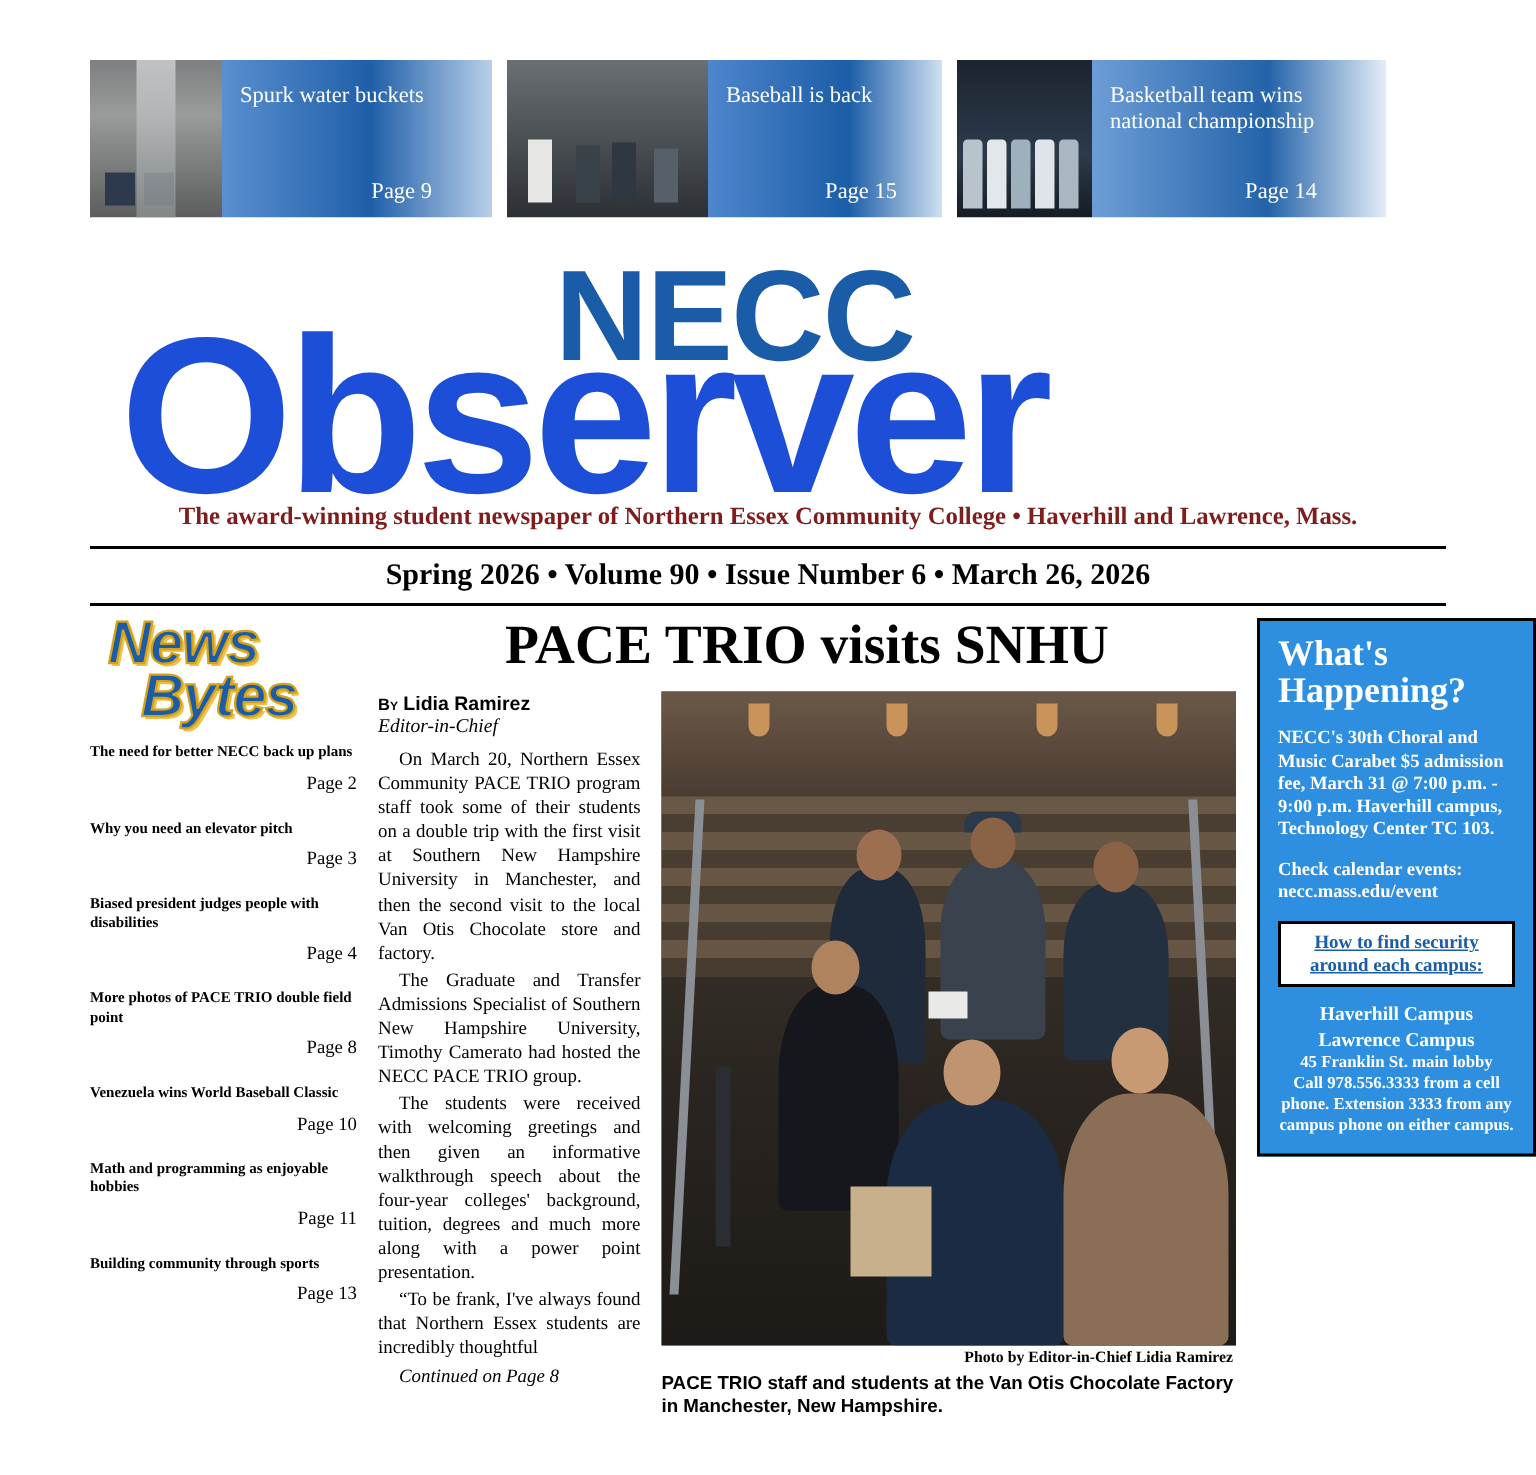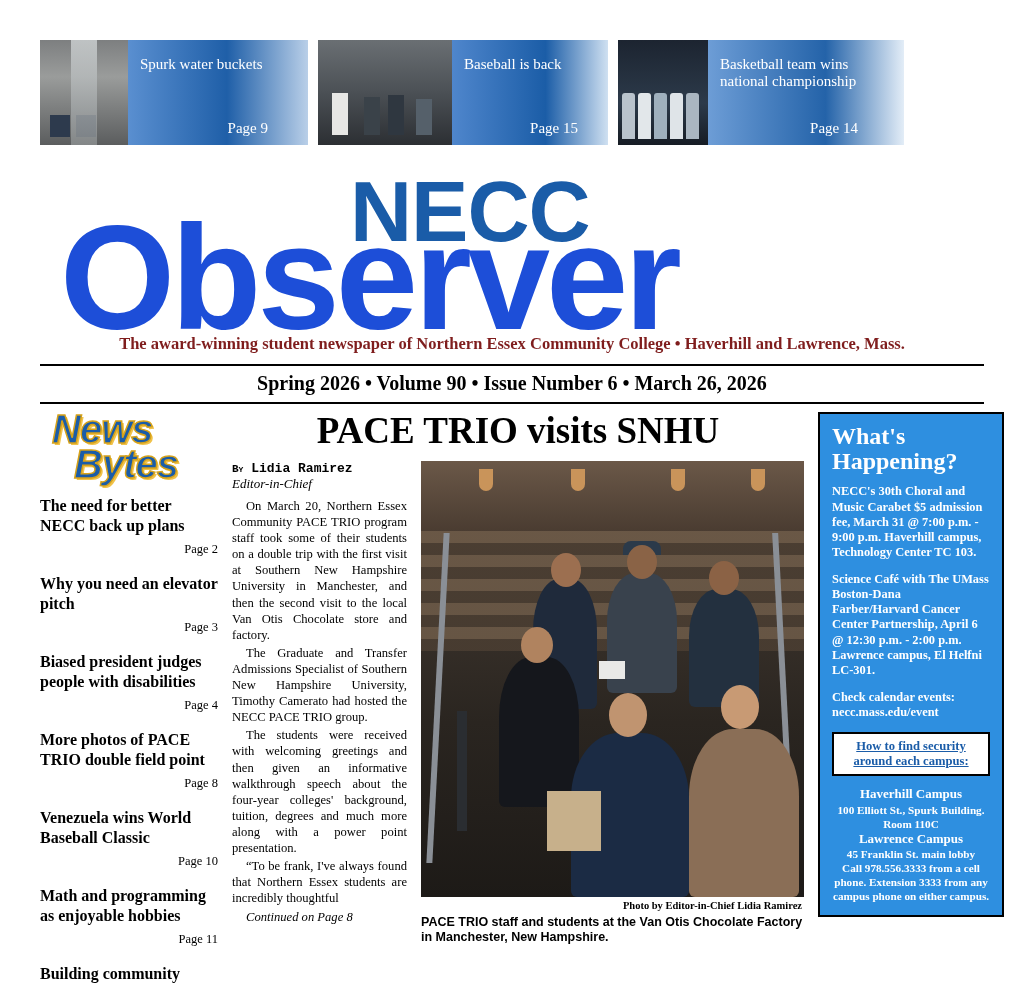--- a/index.html
+++ b/index.html
@@ -5,21 +5,21 @@
   * { box-sizing: border-box; }
   html, body { margin: 0; padding: 0; }
   body {
     width: 1024px;
     height: 983px;
     background: #ffffff;
     font-family: "Liberation Serif", serif;
     color: #000;
     overflow: hidden;
   }
-  .page { position: relative; width: 1024px; height: 796px; padding: 0 40px; }
+  .page { position: relative; width: 1024px; height: 796px; padding: 0 60px; }
 
   
   .teasers { display: flex; gap: 10px; padding-top: 40px; height: 152px; align-items: flex-start; }
   .teaser { position: relative; height: 105px; overflow: hidden; display: flex; }
   .teaser.t1 { width: 268px; }
   .teaser.t2 { width: 290px; }
   .teaser.t3 { width: 286px; }
   .teaser-photo { width: 88px; height: 105px; flex: 0 0 auto; position: relative; overflow: hidden; }
   .teaser.t2 .teaser-photo { width: 134px; }
   .teaser.t3 .teaser-photo { width: 90px; }
@@ -88,29 +88,29 @@
   .col-mid { width: 572px; flex: 0 0 572px; }
   .col-right { width: 186px; flex: 0 0 186px; }
 
   
   .newsbytes-logo { text-align: left; margin-bottom: 14px; padding-left: 12px; }
   .nb-word { font-family: "Liberation Sans", sans-serif; font-weight: bold; font-size: 40px;
     color: #1a5ca8; line-height: .88; letter-spacing: -1px;
     -webkit-text-stroke: 1.5px #d6a21a; text-shadow: 2px 2px 0 #f0c24a; font-style: italic; }
   .nb-word.two { padding-left: 22px; }
   .nb-item { margin-bottom: 17px; }
-  .nb-head { font-family: "Liberation Serif", serif; font-weight: bold; font-size: 16px; line-height: 1.25; }
+  .nb-head { font-family: "Liberation Serif", serif; font-weight: bold; font-size: 10px; line-height: 1.25; }
   .nb-page { text-align: right; font-family: "Liberation Serif", serif; font-size: 12.5px; margin-top: 6px; }
 
   
   .headline { font-family: "Liberation Serif", serif; font-weight: bold; font-size: 37px;
     text-align: center; line-height: 1.05; margin: 0 0 10px; }
   .mid-body { display: flex; gap: 14px; }
   .story-col { width: 175px; flex: 0 0 175px; }
-  .byline { font-family: Liberation Mono, monospace; font-size: 13px; font-weight: bold; }
+  .byline { font-family: Liberation Sans, sans-serif; font-size: 13px; font-weight: bold; }
   .byline .by { font-size: 11px; font-variant: small-caps; }
   .byline-title { font-style: italic; font-size: 13px; margin-bottom: 6px; }
   .story-col p { font-family: "Liberation Serif", serif; font-size: 12.6px;
     line-height: 1.28; text-align: justify; margin: 0 0 2px; text-indent: 14px; }
   .continued { font-style: italic; font-size: 12.6px; text-align: center; margin-top: 12px; text-indent: 0; }
 
   .photo-block { width: 383px; flex: 0 0 383px; }
   .photo-frame { position: relative; width: 383px; height: 436px; overflow: hidden; background: #2b2f36; }
   .photo-credit { text-align: right; font-family: "Liberation Serif", serif; font-weight: bold;
     font-size: 10.5px; padding: 3px 2px 4px 0; }
@@ -318,31 +318,29 @@
     </div>
 
     <div class="col-right">
       <div class="wh-box">
         <div class="wh-title">
           <div>What's</div>
           <div>Happening?</div>
         </div>
 
         <p class="wh-p">NECC's 30th Choral and Music Carabet $5 admission fee, March 31 @ 7:00 p.m. - 9:00 p.m. Haverhill campus, Technology Center TC 103.</p>
-        <p class="wh-p">Science Café with The UMass Boston-Dana Farber/Harvard Cancer Center Partnership, April 6 @ 12:30 p.m. - 2:00 p.m. Lawrence campus, El Helfni LC-301.</p>
         <p class="wh-p">Check calendar events: necc.mass.edu/event</p>
 
         <div class="sec-btn">
           <div class="sec-btn-text">How to find security</div>
           <div class="sec-btn-text">around each campus:</div>
         </div>
 
         <div class="campus-block">
           <div class="campus-name">Haverhill Campus</div>
-          <div class="small">100 Elliott St., Spurk Building. Room 110C</div>
           <div class="campus-name">Lawrence Campus</div>
           <div class="small">45 Franklin St. main lobby</div>
           <div class="small">Call 978.556.3333 from a cell phone. Extension 3333 from any campus phone on either campus.</div>
         </div>
       </div>
     </div>
 
   </div>
 </div>
 

